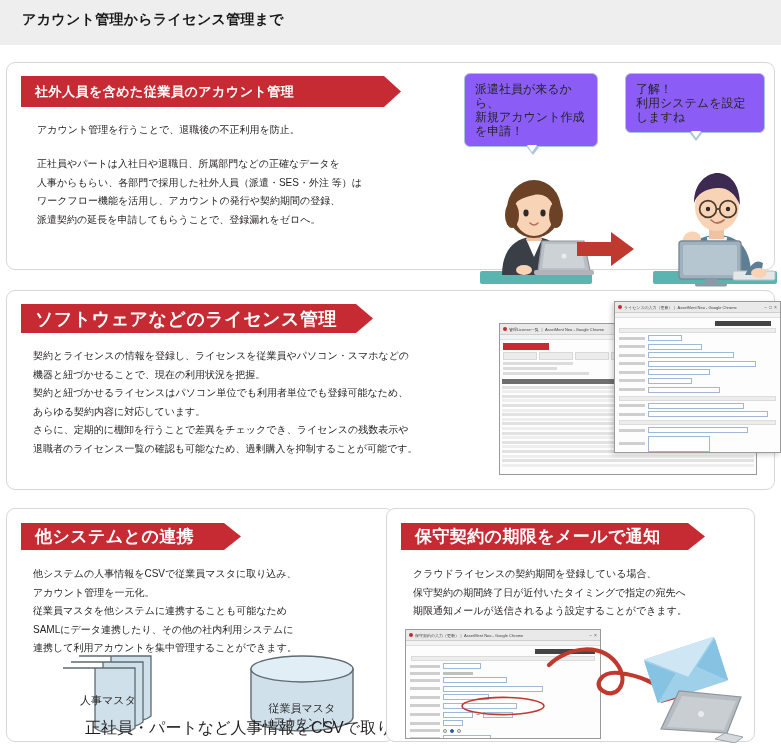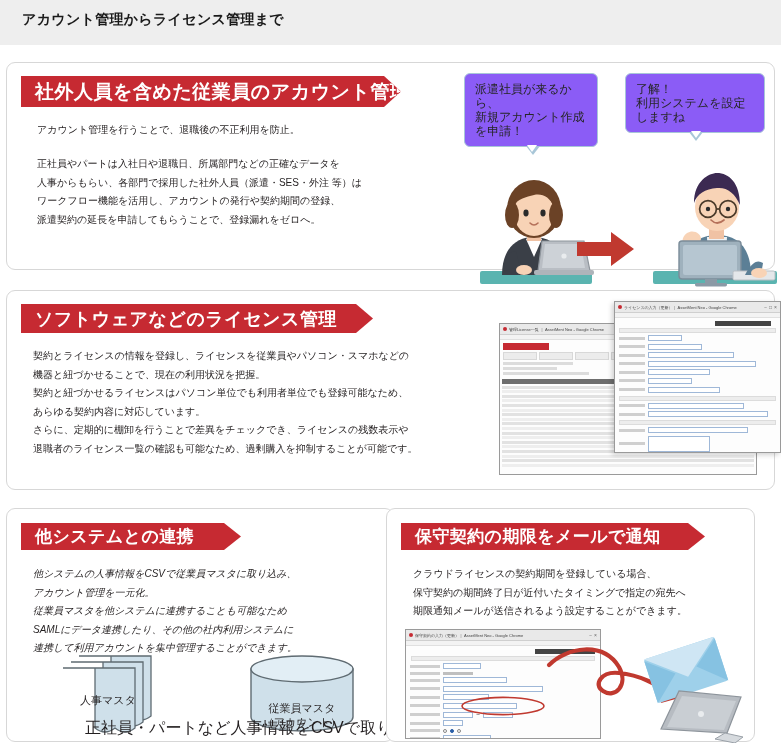--- a/index.html
+++ b/index.html
@@ -33,39 +33,39 @@
   #card-linkage  { left: 6px;   top: 508px; width: 388px; height: 234px; }
   #card-notify   { left: 386px; top: 508px; width: 369px; height: 234px; }
 
   
   .banner {
     position: absolute; background: #c62a32; color: #fff;
     font-weight: bold; display: flex; align-items: center;
     padding-left: 14px; white-space: nowrap;
     clip-path: polygon(0 0, calc(100% - 17px) 0, 100% 50%, calc(100% - 17px) 100%, 0 100%);
   }
-  .banner-lg { height: 31px; font-size: 19px; letter-spacing: 0.5px; }
+  .banner-lg { height: 31px; font-size: 13px; letter-spacing: 0.5px; }
   .banner-md { height: 29px; font-size: 18px; letter-spacing: 0.5px; }
   .banner-sm { height: 27px; font-size: 17px; letter-spacing: 0.4px; }
 
   #banner-accounts { left: 14px;  top: 13px; width: 380px; }
   #banner-license  { left: 14px;  top: 13px; width: 352px; }
   #banner-linkage  { left: 14px;  top: 14px; width: 220px; }
   #banner-notify   { left: 14px;  top: 14px; width: 304px; }
 
   
   .body-text {
     position: absolute; color: #231f20; font-size: 10px;
     line-height: 18.5px; white-space: pre-line;
   }
   #txt-accounts-a { left: 30px; top: 58px;  }
   #txt-accounts-b { left: 30px; top: 92px;  }
   #txt-license-a  { left: 26px; top: 56px;  }
   #txt-license-b  { left: 26px; top: 130px; }
-  #txt-linkage    { left: 26px; top: 56px; font-style: italic;  }
+  #txt-linkage    { left: 26px; top: 56px;  }
   #txt-notify     { left: 26px; top: 56px;  }
 
   
   .bubble {
     position: absolute; background: #8b5cf6;
     border: 1.6px solid #a8c6d8; border-radius: 6px;
     font-size: 12px; line-height: 14px; color: #262626;
     padding: 8px 10px; white-space: pre-line;
   }
   .bubble::after {

